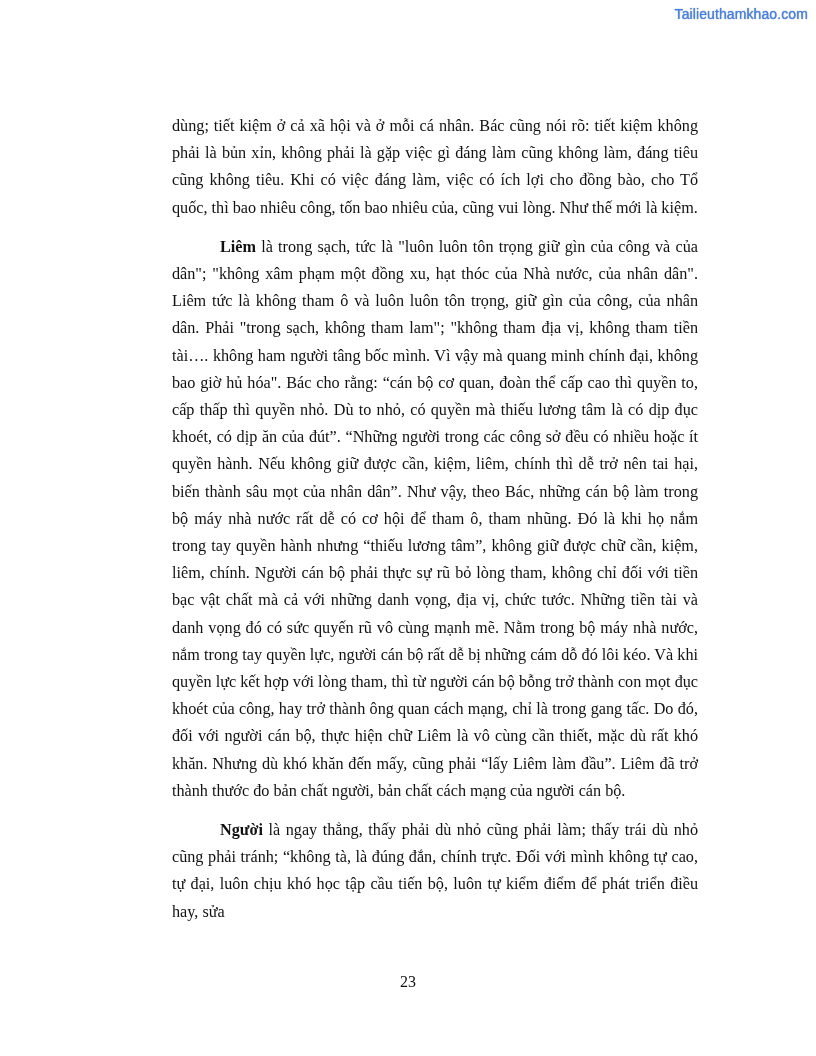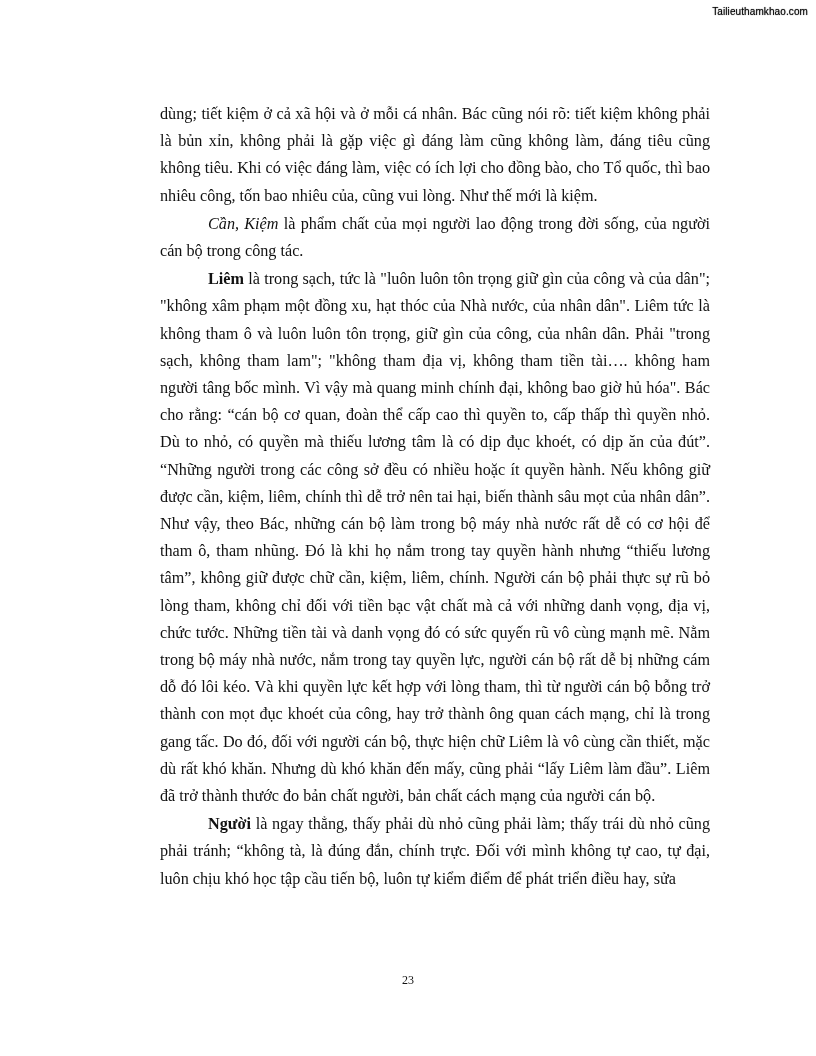--- a/index.html
+++ b/index.html
@@ -1,51 +1,48 @@
 <!DOCTYPE html>
 <html><head>
 <meta charset="utf-8">
 <style>
   html, body { margin: 0; padding: 0; background: #ffffff; }
   body { width: 816px; height: 1056px; position: relative; overflow: hidden; }
   .watermark {
     position: absolute; top: 6px; right: 8px;
-    font-family: "Liberation Sans", sans-serif; font-size: 10px;
-    color: #000000;
+    font-family: "Liberation Sans", sans-serif; font-size: 14px;
+    color: #3b82f6;
     text-shadow: 0 0 1px #9a9a9a, 0 0 1px #9a9a9a;
     letter-spacing: 0.1px;
   }
   .page {
     position: absolute; left: 160px; top: 101px; width: 550px;
     font-family: "Liberation Serif", serif; font-size: 16.2px;
     line-height: 27.2px; color: #111111;
   }
-  .page p { margin: 0; text-align: justify; }
+  .page p { margin: 12px; text-align: justify; }
   .page p.indent { text-indent: 48px; }
   .page p.gap { margin-top: 1px; }
   .term-bi { font-weight: bold; }
   .term-i { font-style: italic; }
   .page-number {
     position: absolute; left: 0; width: 816px; top: 973px; text-align: center;
-    font-family: "Liberation Serif", serif; font-size: 12px; color: #111111;
+    font-family: "Liberation Serif", serif; font-size: 16px; color: #111111;
   }
 </style>
 </head>
 <body>
 
 <div class="watermark">Tailieuthamkhao.com</div>
 
 <div class="page">
   <p>
     <span>dùng; tiết kiệm ở cả xã hội và ở mỗi cá nhân. Bác cũng nói rõ: tiết kiệm không phải là bủn xỉn, không phải là gặp việc gì đáng làm cũng không làm, đáng tiêu cũng không tiêu. Khi có việc đáng làm, việc có ích lợi cho đồng bào, cho Tổ quốc, thì bao nhiêu công, tốn bao nhiêu của, cũng vui lòng. Như thế mới là kiệm.</span>
   </p>
   <p class="indent gap">
-    <span class="term-i">Cần, Kiệm</span><span> là phẩm chất của mọi người lao động trong đời sống, của người cán bộ trong công tác.</span>
-  </p>
-  <p class="indent gap">
     <span class="term-bi">Liêm</span><span> là trong sạch, tức là "luôn luôn tôn trọng giữ gìn của công và của dân"; "không xâm phạm một đồng xu, hạt thóc của Nhà nước, của nhân dân". Liêm tức là không tham ô và luôn luôn tôn trọng, giữ gìn của công, của nhân dân. Phải "trong sạch, không tham lam"; "không tham địa vị, không tham tiền tài…. không ham người tâng bốc mình. Vì vậy mà quang minh chính đại, không bao giờ hủ hóa". Bác cho rằng: “cán bộ cơ quan, đoàn thể cấp cao thì quyền to, cấp thấp thì quyền nhỏ. Dù to nhỏ, có quyền mà thiếu lương tâm là có dịp đục khoét, có dịp ăn của đút”. “Những người trong các công sở đều có nhiều hoặc ít quyền hành. Nếu không giữ được cần, kiệm, liêm, chính thì dễ trở nên tai hại, biến thành sâu mọt của nhân dân”. Như vậy, theo Bác, những cán bộ làm trong bộ máy nhà nước rất dễ có cơ hội để tham ô, tham nhũng. Đó là khi họ nắm trong tay quyền hành nhưng “thiếu lương tâm”, không giữ được chữ cần, kiệm, liêm, chính. Người cán bộ phải thực sự rũ bỏ lòng tham, không chỉ đối với tiền bạc vật chất mà cả với những danh vọng, địa vị, chức tước. Những tiền tài và danh vọng đó có sức quyến rũ vô cùng mạnh mẽ. Nằm trong bộ máy nhà nước, nắm trong tay quyền lực, người cán bộ rất dễ bị những cám dỗ đó lôi kéo. Và khi quyền lực kết hợp với lòng tham, thì từ người cán bộ bỗng trở thành con mọt đục khoét của công, hay trở thành ông quan cách mạng, chỉ là trong gang tấc. Do đó, đối với người cán bộ, thực hiện chữ Liêm là vô cùng cần thiết, mặc dù rất khó khăn. Nhưng dù khó khăn đến mấy, cũng phải “lấy Liêm làm đầu”. Liêm đã trở thành thước đo bản chất người, bản chất cách mạng của người cán bộ.</span>
   </p>
   <p class="indent gap">
     <span class="term-bi">Người</span><span> là ngay thẳng, thấy phải dù nhỏ cũng phải làm; thấy trái dù nhỏ cũng phải tránh; “không tà, là đúng đắn, chính trực. Đối với mình không tự cao, tự đại, luôn chịu khó học tập cầu tiến bộ, luôn tự kiểm điểm để phát triển điều hay, sửa</span>
   </p>
 </div>
 
 <div class="page-number">23</div>
 
 </body></html>

